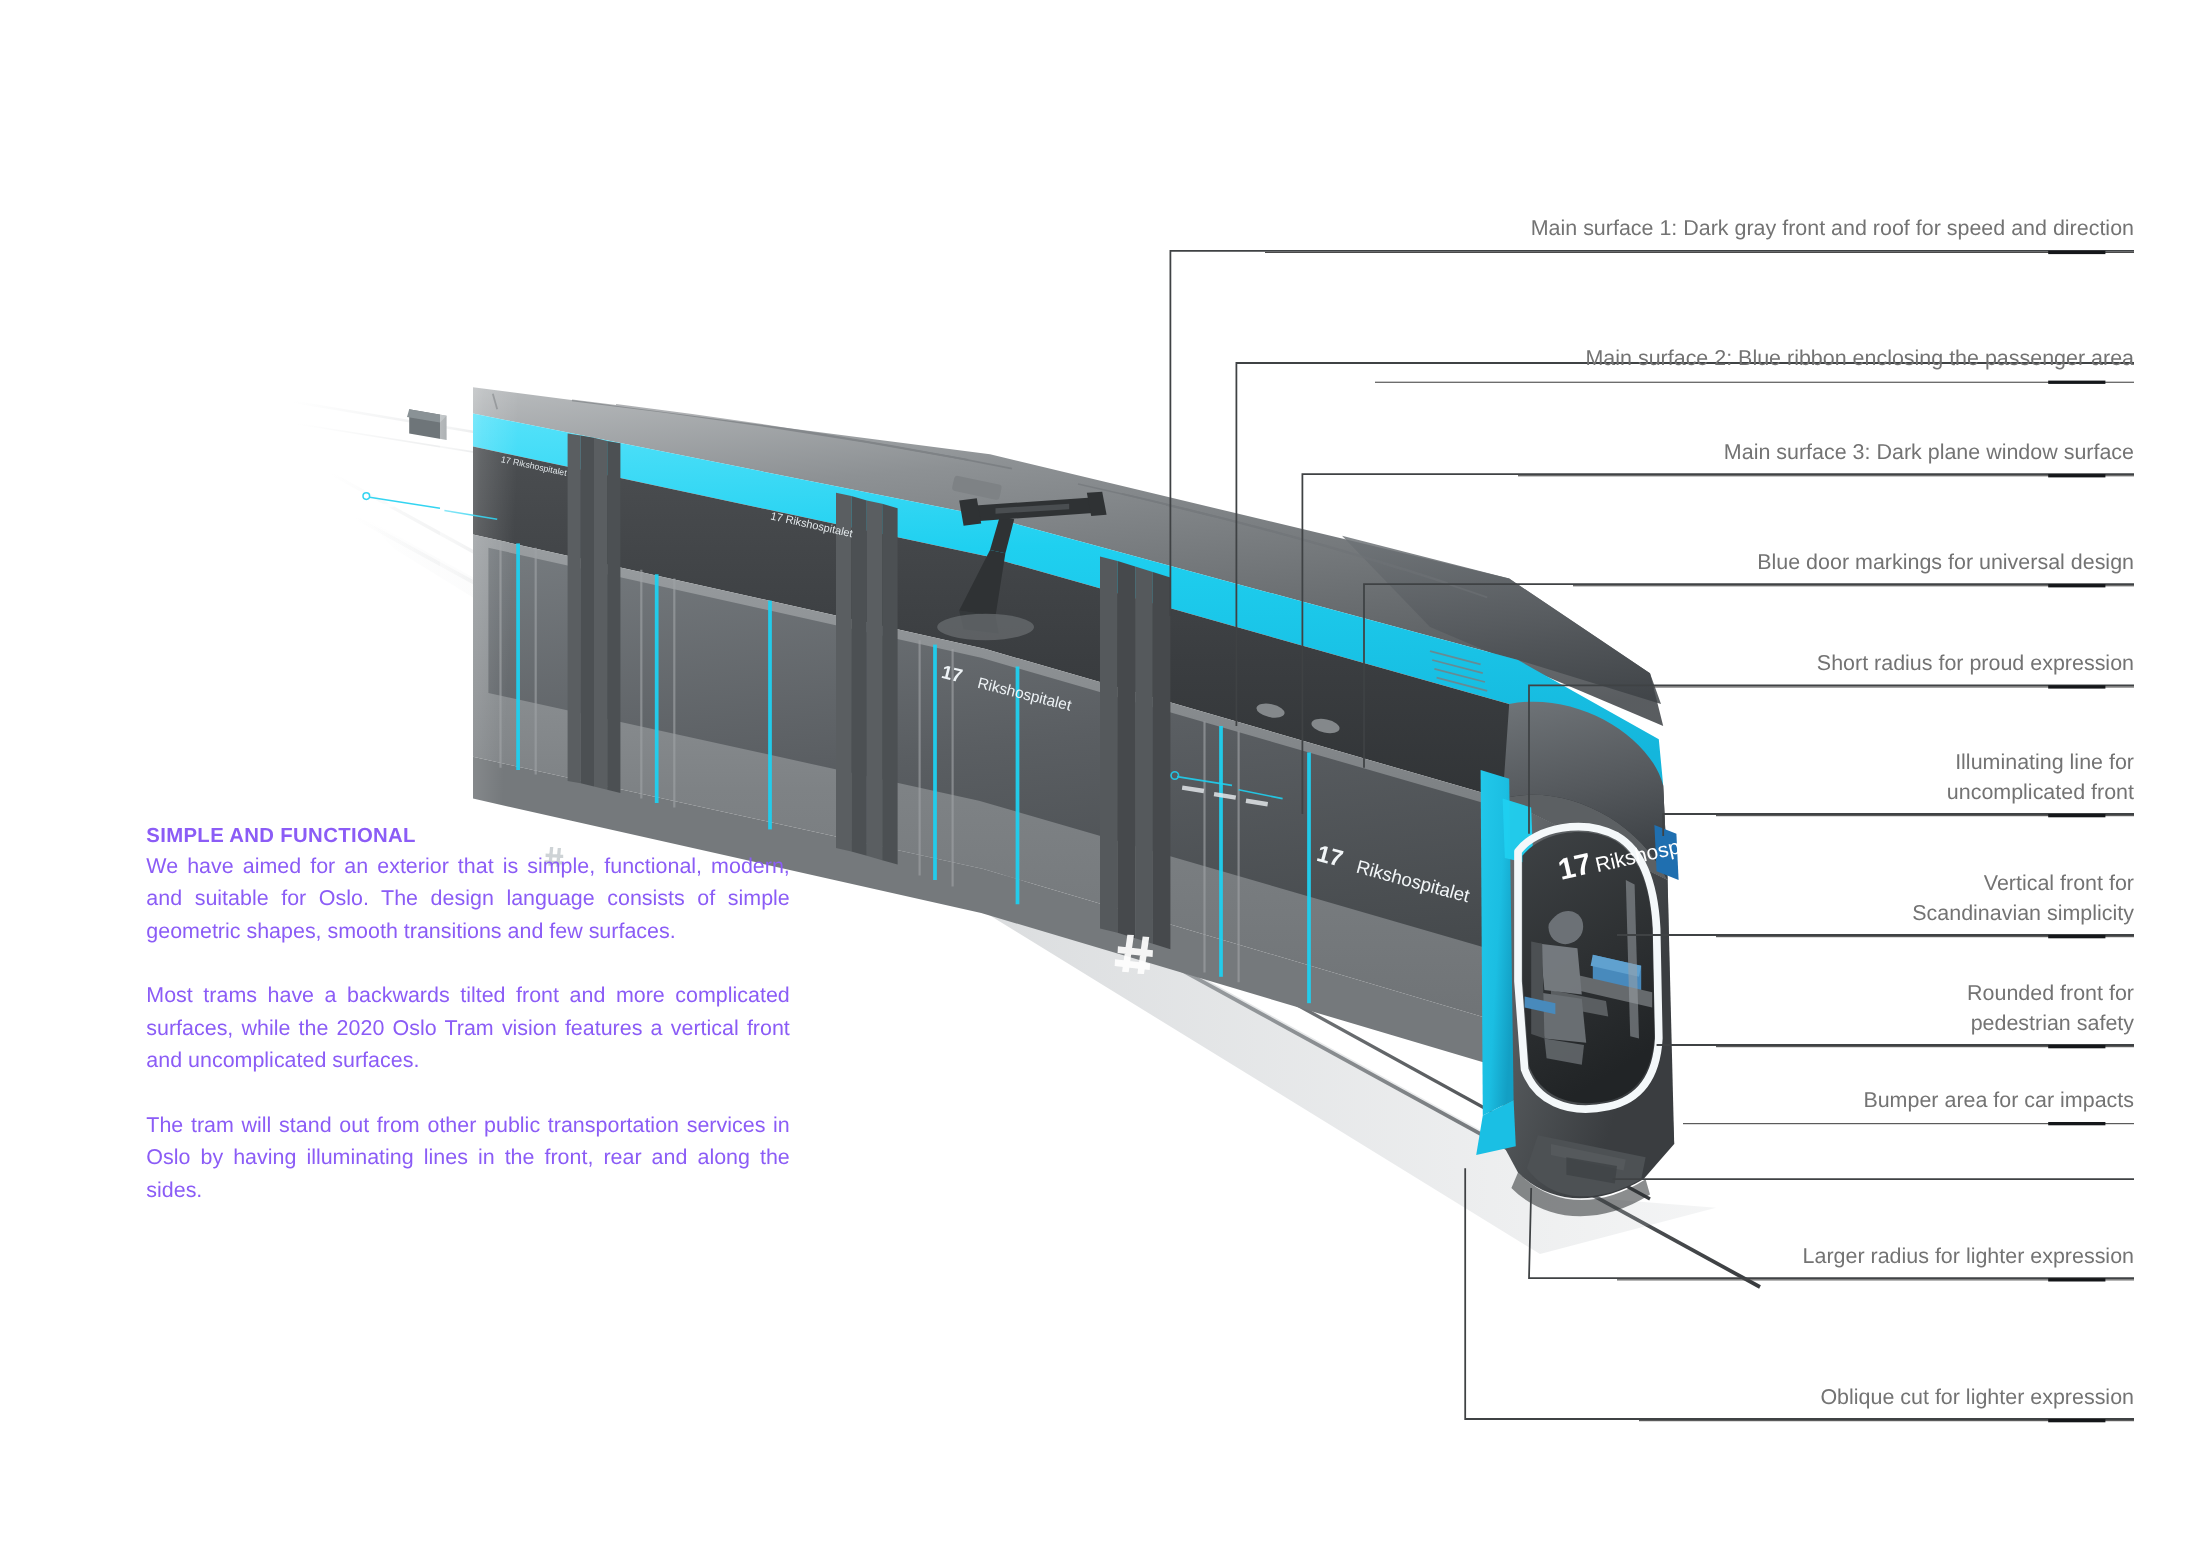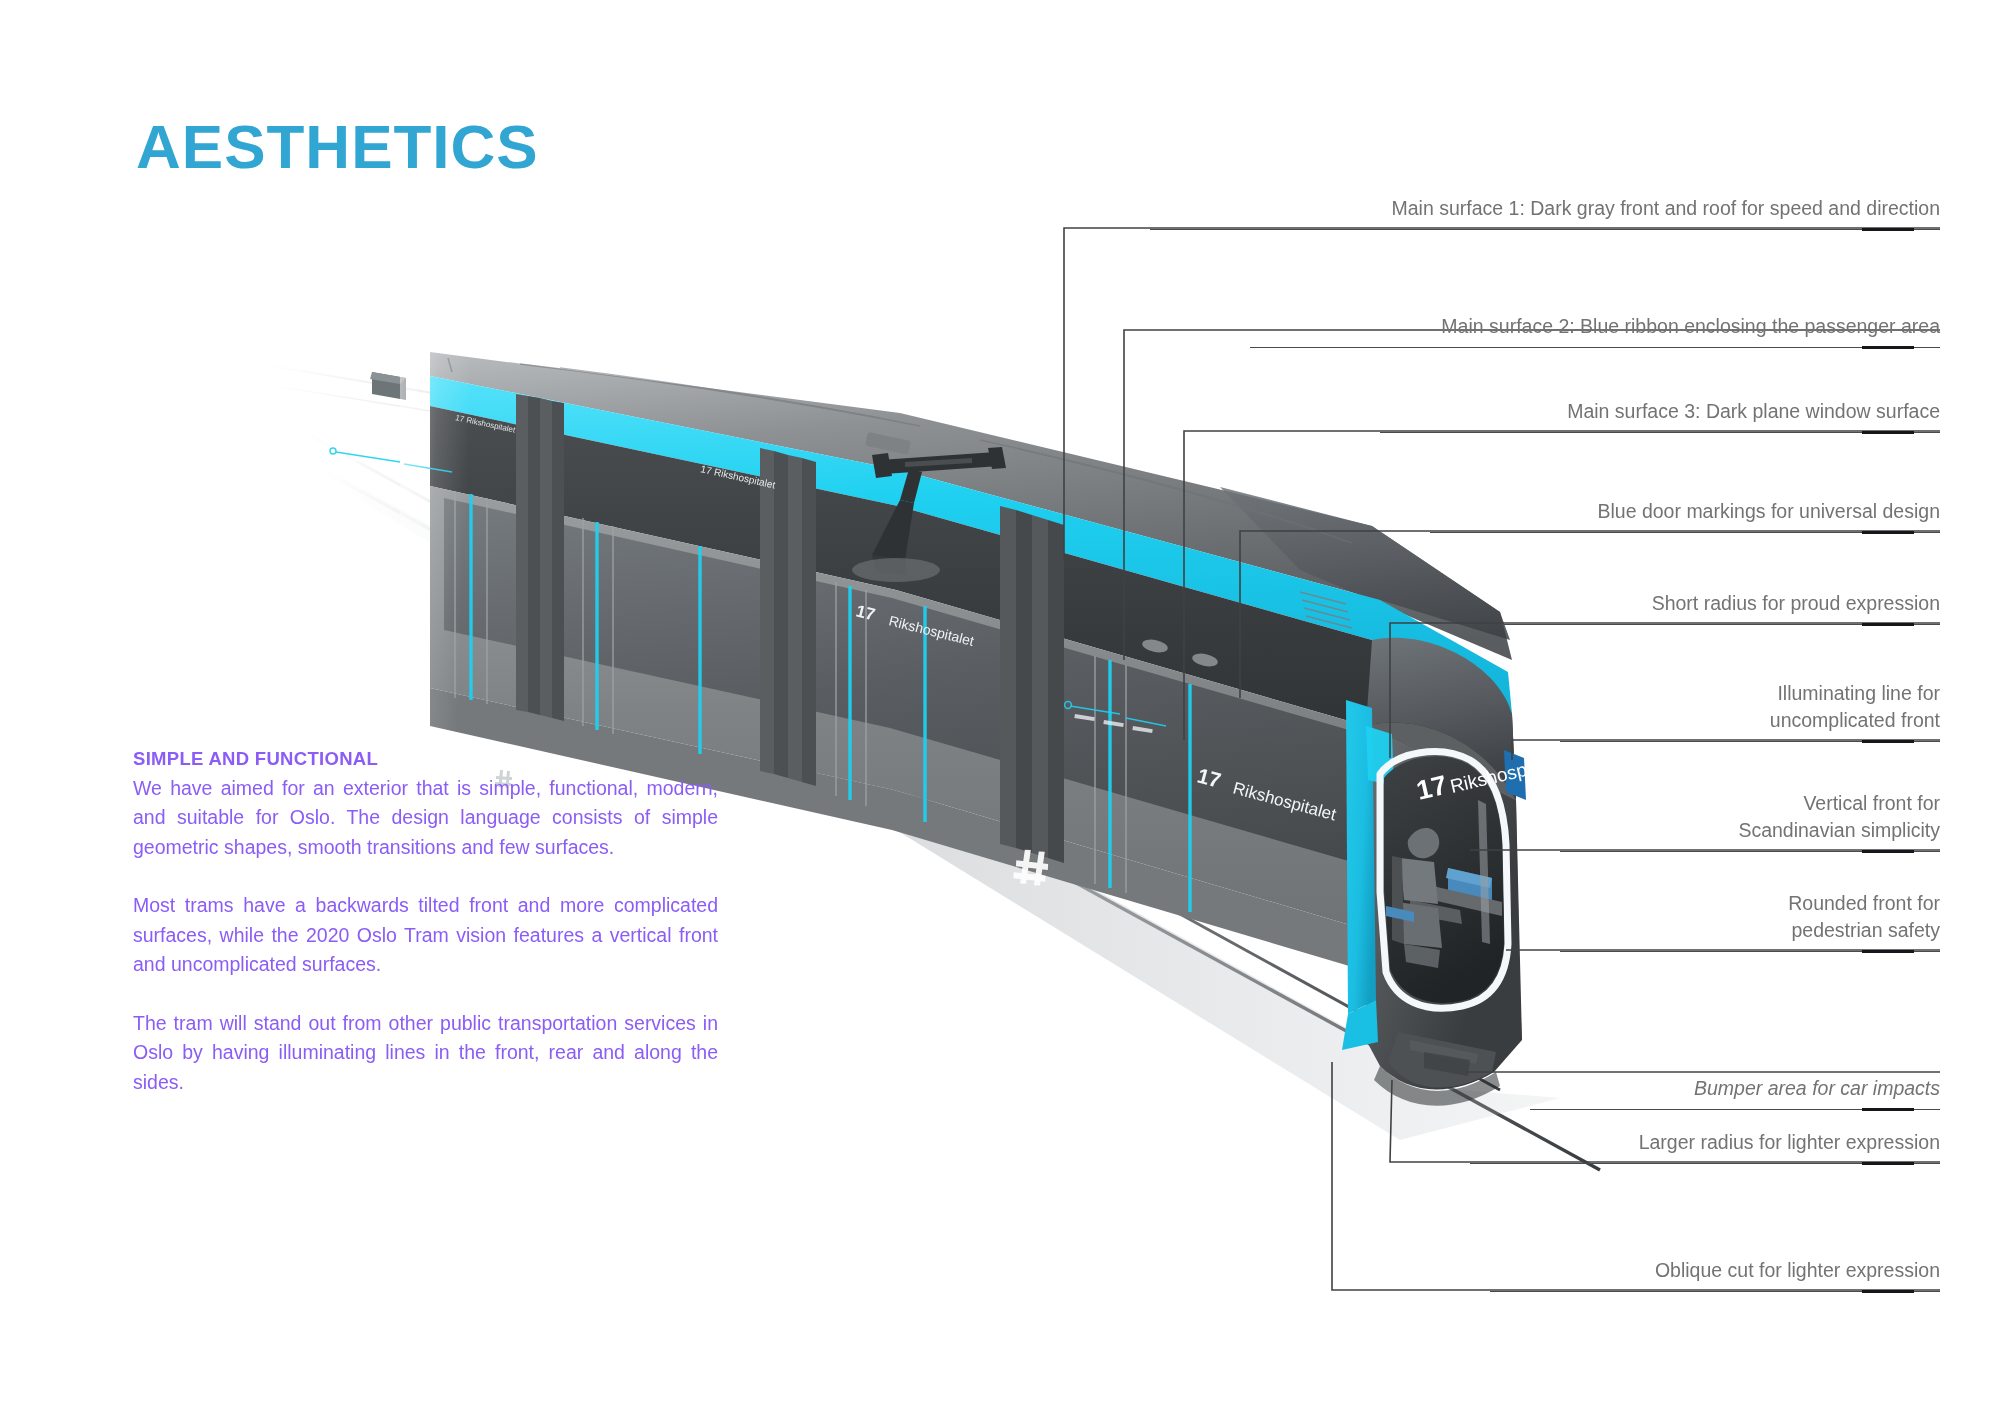--- a/index.html
+++ b/index.html
@@ -341,21 +341,20 @@
       <path d="M1390,758 L1390,623 L1940,623"></path>
       <path d="M1512,760 L1512,740 L1940,740"></path>
       <path d="M1470,850 L1940,850"></path>
       <path d="M1506,950 L1940,950"></path>
       <path d="M1466,1072 L1940,1072"></path>
       <path d="M1392,1080 L1390,1162 L1940,1162"></path>
       <path d="M1332,1062 L1332,1290 L1940,1290"></path>
     </g>
   </svg>
 
-  <div id="title">AESTHETICS</div>
 
   <div id="bodytext">
     <p class="hd">SIMPLE AND FUNCTIONAL</p>
     <p>We have aimed for an exterior that is simple, functional, modern, and suitable for Oslo. The design language consists of simple geometric shapes, smooth transitions and few surfaces.</p>
     <p class="spaced">Most trams have a backwards tilted front and more complicated surfaces, while the 2020 Oslo Tram vision features a vertical front and uncomplicated surfaces.</p>
     <p class="spaced">The tram will stand out from other public transportation services in Oslo by having illuminating lines in the front, rear and along the sides.</p>
   </div>
 
   <div class="callout" style="left:1150px; top:188px; width:790px; height:42px;">
     <div class="ctext">Main surface 1: Dark gray front and roof for speed and direction</div>
@@ -401,21 +400,21 @@
     <div class="tick"></div>
   </div>
 
   <div class="callout" style="left:1560px; top:882px; width:380px; height:70px;">
     <div class="ctext">Rounded front for
 pedestrian safety</div>
     <div class="rule" style="width:380px;"></div>
     <div class="tick"></div>
   </div>
 
-  <div class="callout" style="left:1530px; top:1068px; width:410px; height:42px;font-style:italic;">
+  <div class="callout" style="left:1530px; top:980px; width:410px; height:42px;">
     <div class="ctext">Bumper area for car impacts</div>
     <div class="rule" style="width:410px;"></div>
     <div class="tick"></div>
   </div>
 
   <div class="callout" style="left:1470px; top:1122px; width:470px; height:42px;">
     <div class="ctext">Larger radius for lighter expression</div>
     <div class="rule" style="width:470px;"></div>
     <div class="tick"></div>
   </div>

